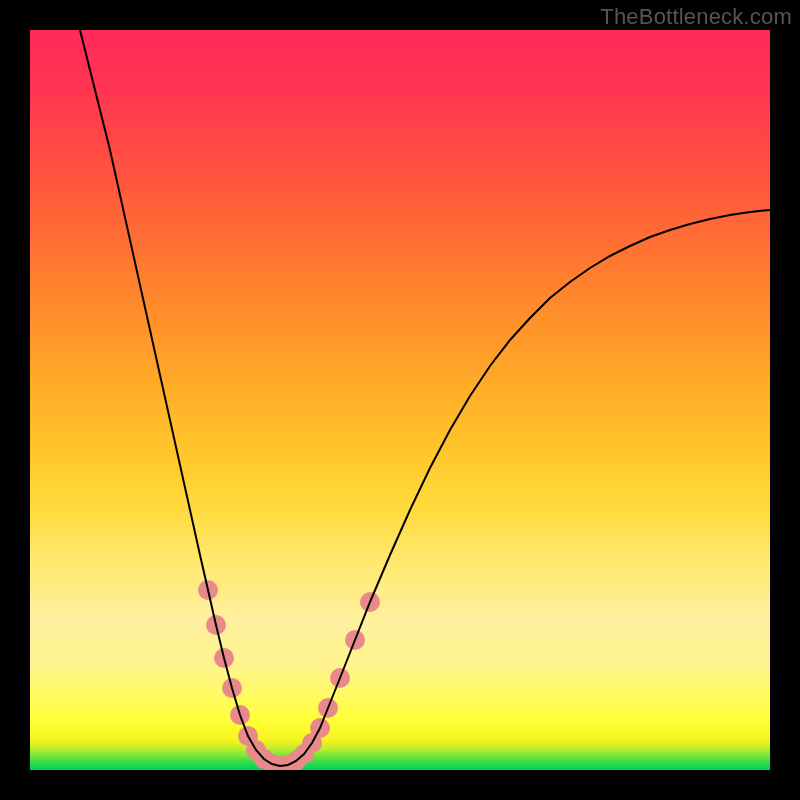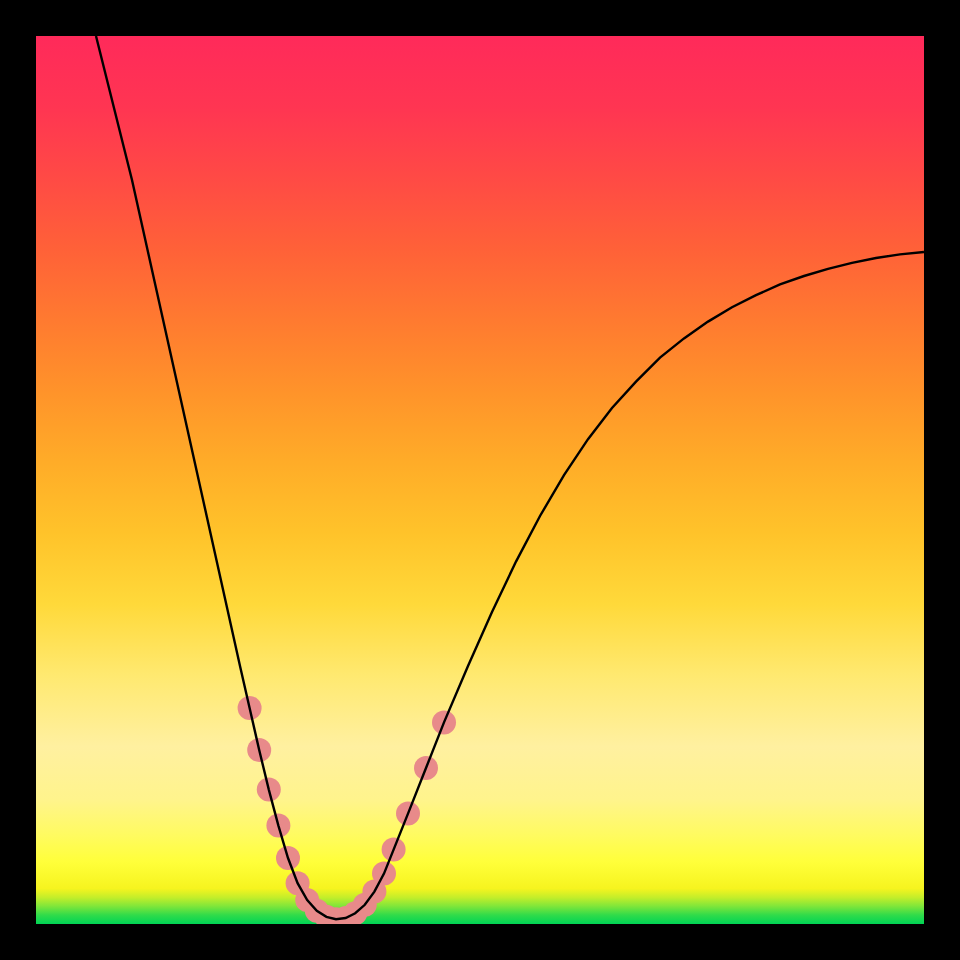--- a/index.html
+++ b/index.html
@@ -88,13 +88,14 @@
           <circle cx="282" cy="713" r="10" fill="#e88a8a"></circle>
           <circle cx="290" cy="698" r="10" fill="#e88a8a"></circle>
           <circle cx="298" cy="678" r="10" fill="#e88a8a"></circle>
           <circle cx="310" cy="648" r="10" fill="#e88a8a"></circle>
           <circle cx="325" cy="610" r="10" fill="#e88a8a"></circle>
           <circle cx="340" cy="572" r="10" fill="#e88a8a"></circle>
         </g>
       <path id="curve-path" fill="none" stroke="#000000" stroke-width="2" d="M50 0 L60 40 L70 80 L80 120 L90 165 L100 210 L110 255 L120 300 L130 345 L140 390 L150 435 L160 480 L170 525 L178 560 L186 595 L194 628 L202 658 L210 685 L218 706 L226 720 L234 729 L242 734 L250 736 L258 735 L266 731 L274 724 L282 713 L290 698 L298 678 L310 648 L325 610 L340 572 L360 525 L380 480 L400 438 L420 400 L440 366 L460 336 L480 310 L500 288 L520 268 L540 252 L560 238 L580 226 L600 216 L620 207 L640 200 L660 194 L680 189 L700 185 L720 182 L740 180"></path>
     </svg>
   </div>
+  <div class="watermark">TheBottleneck.com</div>
 </div>
 
 </body></html>

